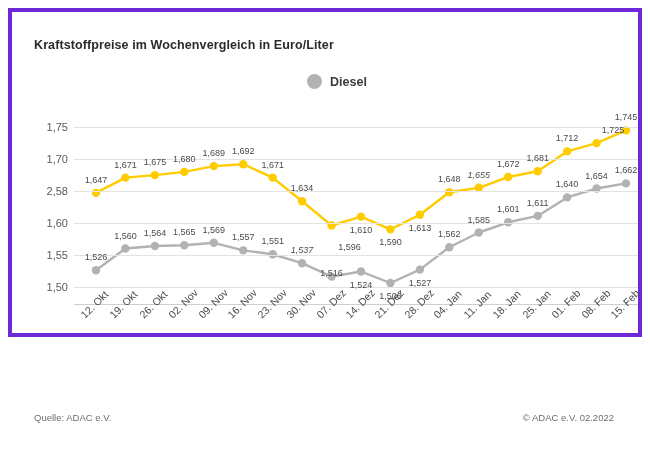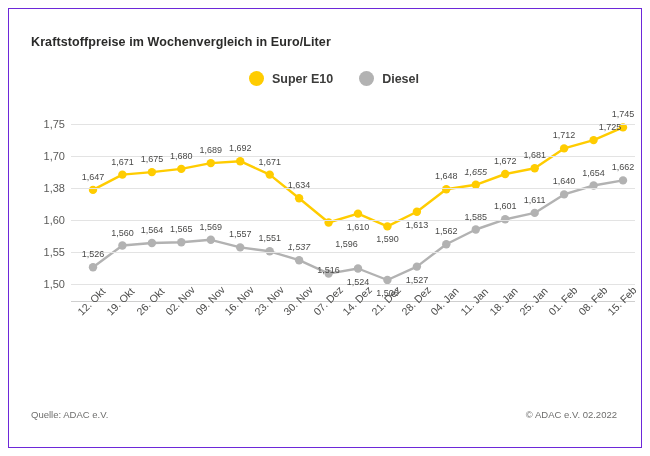--- a/index.html
+++ b/index.html
@@ -12,22 +12,22 @@
     background: #ffffff;
     font-family: "Liberation Sans", sans-serif;
     color: #3c3c3b;
     overflow: hidden;
   }
   .frame {
     position: absolute;
     left: 8px;
     top: 8px;
     width: 634px;
-    height: 440px;
-    border: 1px solid #6d28d9;
+    height: 329px;
+    border: 4px solid #6d28d9;
     box-sizing: border-box;
     background: #ffffff;
   }
   .title {
     position: absolute;
     left: 22px;
     top: 26px;
     font-size: 12.5px;
     font-weight: bold;
     color: #2b2b2a;
@@ -149,24 +149,20 @@
   }
 </style>
 </head>
 <body>
 
 <div class="frame">
 
   <div class="title">Kraftstoffpreise im Wochenvergleich in Euro/Liter</div>
 
   <div class="legend">
-    <div class="legend-item">
-      <span class="legend-dot" style="background:#ffcc00"></span>
-      <span class="legend-label">Super E10</span>
-    </div>
     <div class="legend-item">
       <span class="legend-dot" style="background:#b2b2b2"></span>
       <span class="legend-label">Diesel</span>
     </div>
   </div>
 
   <div class="plot" id="plot">
     <svg class="svg-layer" id="svg-layer" width="604" height="212">
         <path d="M62.0 92.9 L91.4 77.6 L120.9 75.1 L150.3 71.9 L179.8 66.1 L209.2 64.2 L238.7 77.6 L268.1 101.3 L297.6 125.5 L327.0 116.6 L356.4 129.4 L385.9 114.7 L415.3 92.3 L444.8 87.8 L474.2 77.0 L503.7 71.2 L533.1 51.4 L562.6 43.1 L592.0 30.4" fill="none" stroke="#ffcc00" stroke-width="2.4" stroke-linejoin="round" stroke-linecap="round"></path>
         <circle cx="62.0" cy="92.9" r="4.2" fill="#ffcc00"></circle>
@@ -209,21 +205,21 @@
         <circle cx="562.6" cy="88.5" r="4.2" fill="#b2b2b2"></circle>
         <circle cx="592.0" cy="83.4" r="4.2" fill="#b2b2b2"></circle>
       </svg>
   <div class="grid-line" style="top: 186.839px;"></div>
       <div class="y-label" style="top: 186.839px;">1,50</div>
       <div class="grid-line" style="top: 154.903px;"></div>
       <div class="y-label" style="top: 154.903px;">1,55</div>
       <div class="grid-line" style="top: 122.968px;"></div>
       <div class="y-label" style="top: 122.968px;">1,60</div>
       <div class="grid-line" style="top: 91.0323px;"></div>
-      <div class="y-label" style="top: 91.0323px;">1,38</div>
+      <div class="y-label" style="top: 91.0323px;">2,58</div>
       <div class="grid-line" style="top: 59.0968px;"></div>
       <div class="y-label" style="top: 59.0968px;">1,70</div>
       <div class="grid-line" style="top: 27.1613px;"></div>
       <div class="y-label" style="top: 27.1613px;">1,75</div>
       <div class="pt-label" style="left: 62px; top: 74.9px;">1,647</div>
       <div class="pt-label" style="left: 91.4px; top: 59.6px;">1,671</div>
       <div class="pt-label" style="left: 120.9px; top: 57.1px;">1,675</div>
       <div class="pt-label" style="left: 150.3px; top: 53.9px;">1,680</div>
       <div class="pt-label" style="left: 179.8px; top: 48.1px;">1,689</div>
       <div class="pt-label" style="left: 209.2px; top: 46.2px;">1,692</div>

